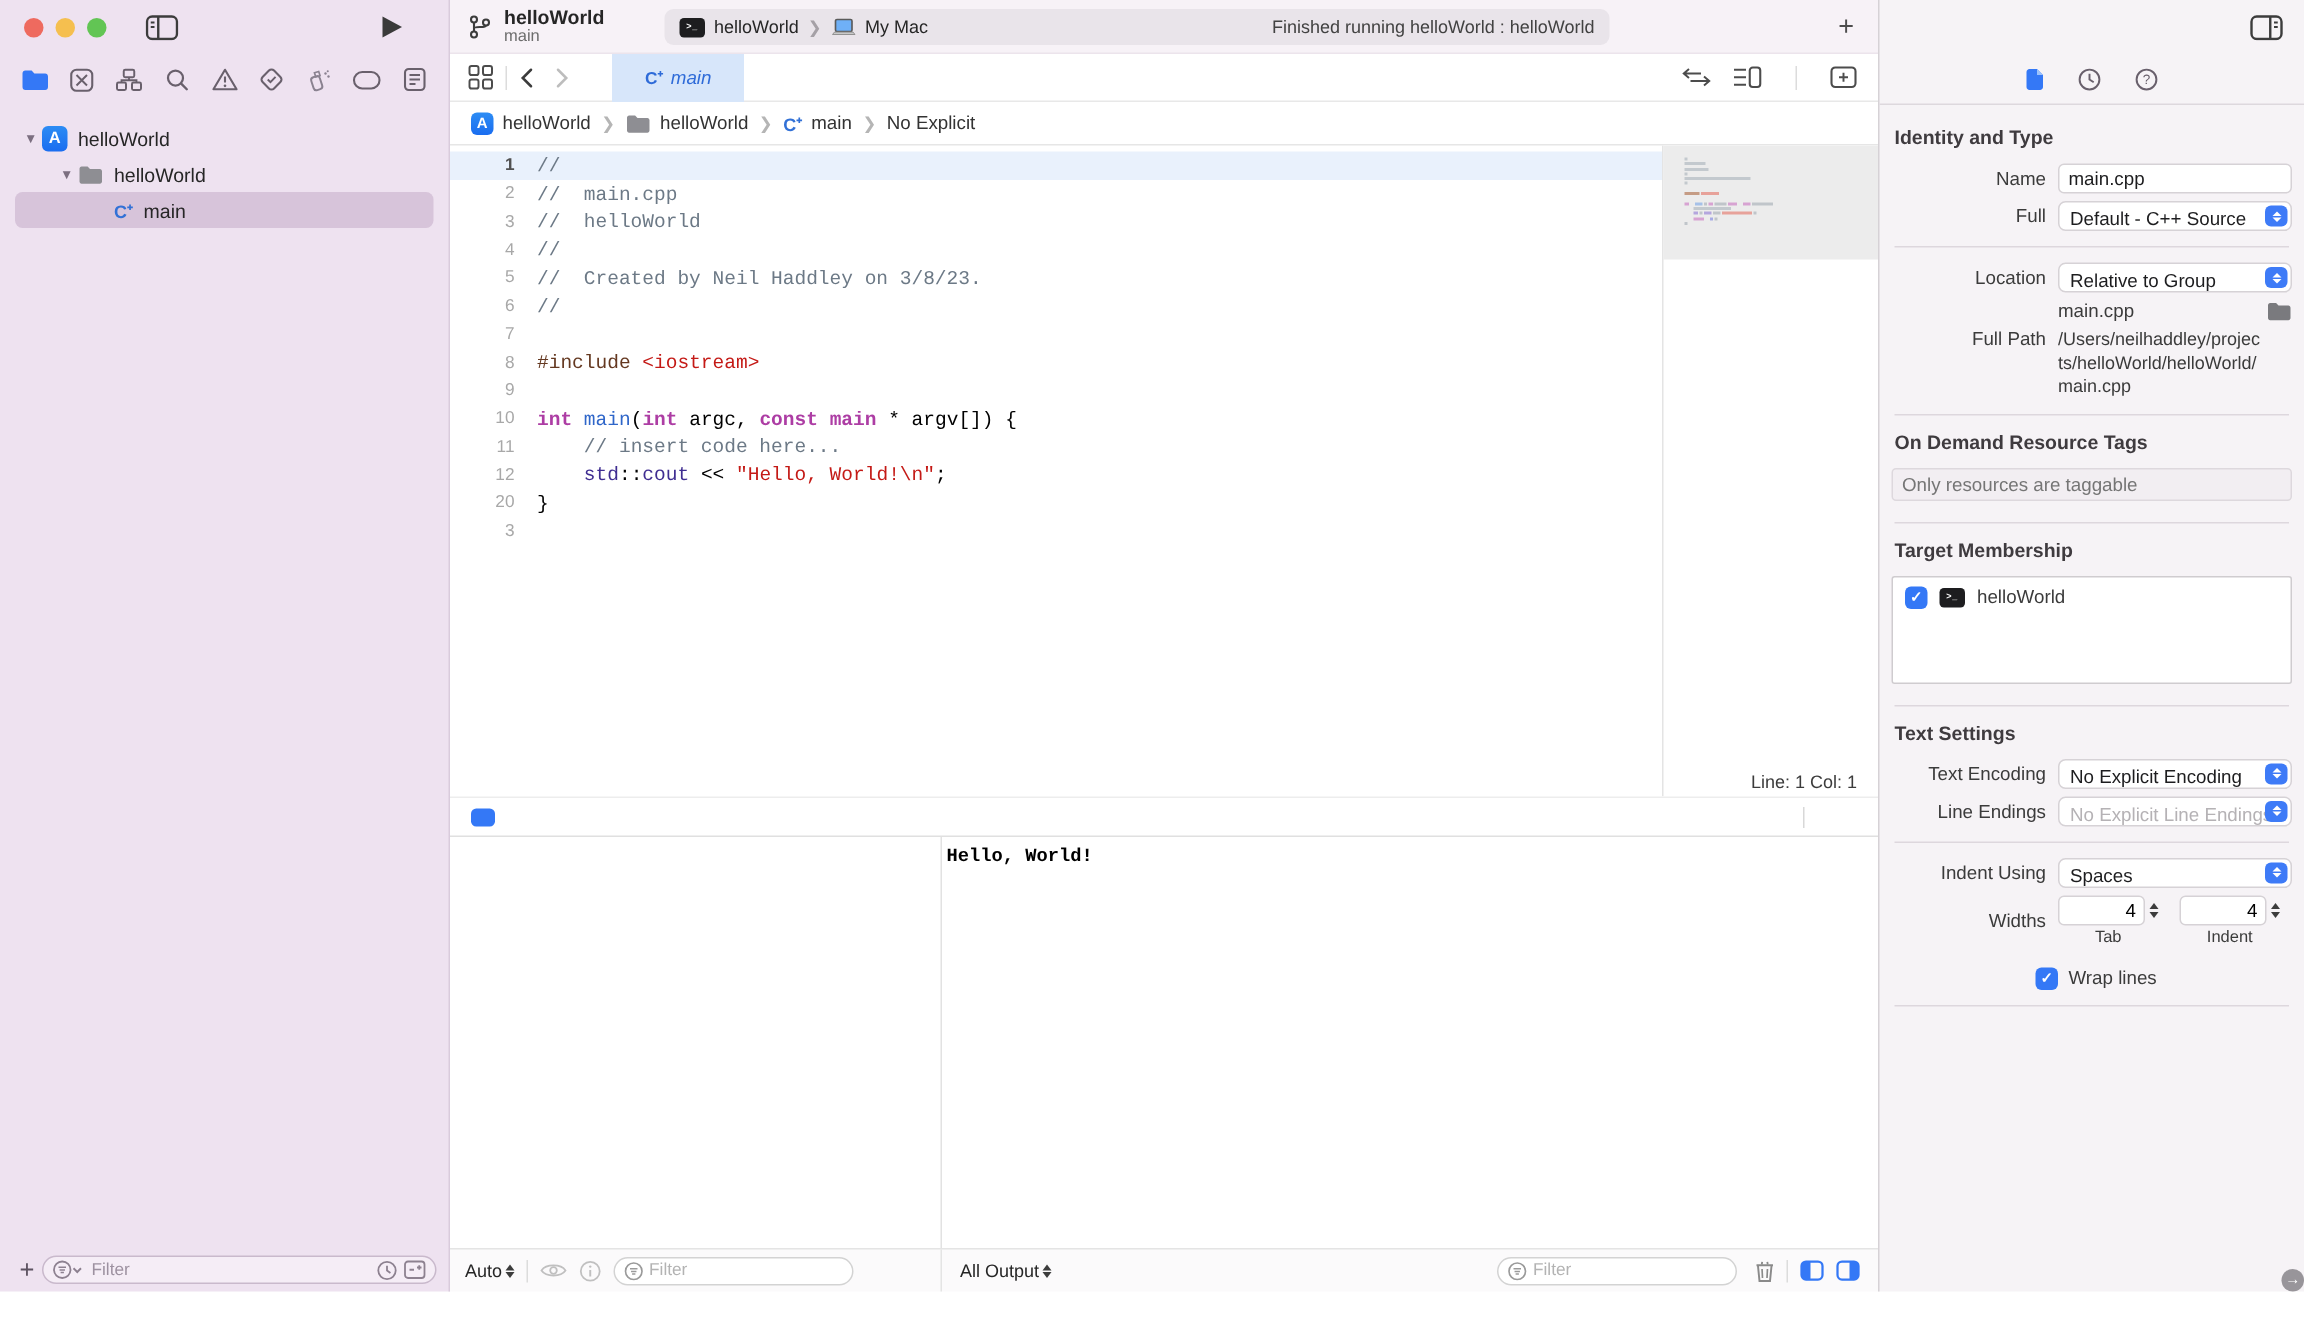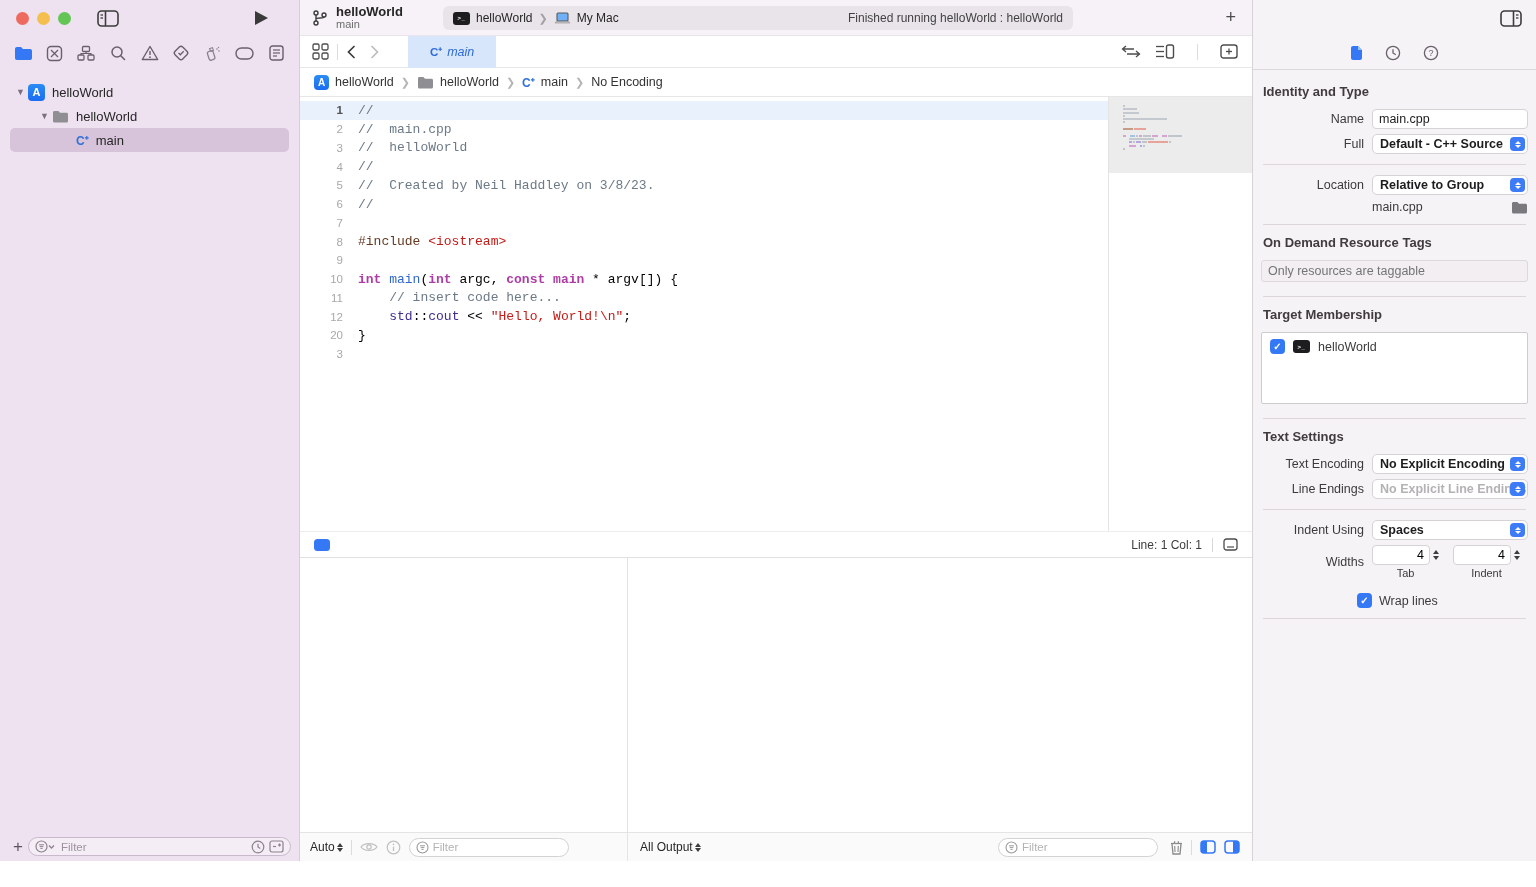--- a/index.html
+++ b/index.html
@@ -63,21 +63,21 @@
   .tok-k { color:#ad3da4; font-weight:bold; } .tok-f { color:#2f66c9; }
   .tok-t { color:#3f2d91; } .tok-m { color:#3f2d91; } .tok-num { color:#272ad8; } .tok-p { color:#000; }
   .minimap { width:144px; border-left:1px solid #e4e4e4; position:relative; background:#fff; }
   .mm-visible { position:absolute; top:0; left:0; right:0; height:76px; background:#ececec; }
   .mm-code { position:absolute; top:8px; left:14px; }
   .mm-line { height:3.3px; white-space:nowrap; }
   .mm-seg { display:inline-block; height:2px; margin-right:1px; vertical-align:top; }
 
   .editor-status { position:absolute; top:531px; left:0; right:0; height:27px; background:#fff; border-top:1px solid #ededed; border-bottom:1px solid #e0e0e0; display:flex; align-items:center; padding:0 14px; }
   .blue-chip { width:16px; height:12px; background:#3478f6; border-radius:3.5px; }
-  .es-right { margin-left:auto; display:flex; align-items:center; gap:10px; font-size:12px; color:#3c3c3c; }
+  .es-right { margin-left:auto; display:flex; align-items:center; gap:10px; font-size:12px; color:#3c3c3c;flex-direction:column; }
   .es-sep { width:1px; height:14px; background:#d8d8d8; }
 
   .debug { position:absolute; top:558px; left:0; right:0; height:300px; background:#fff; display:flex; }
   .vars-pane { width:328px; border-right:1px solid #e2e2e2; }
   .console-pane { flex:1; padding:5px 0 0 3px; font-family:"Liberation Mono",monospace; font-size:12.5px; font-weight:bold; color:#000; line-height:17px; white-space:pre; }
   .cursor { display:inline-block; width:1.5px; height:13px; background:#000; vertical-align:-2px; }
 
   .debug-bar { position:absolute; bottom:0; left:0; right:0; height:29px; background:#fbfafb; border-top:1px solid #e4e4e4; display:flex; align-items:center; font-size:12px; color:#262626; }
   .db-left { width:328px; display:flex; align-items:center; padding:0 10px; gap:8px; border-right:1px solid #e4e4e4; height:100%; }
   .db-right { flex:1; display:flex; align-items:center; padding:0 12px; gap:8px; }
@@ -94,21 +94,21 @@
   #inspector { left:1252px; width:284px; background:#f6f3f6; border-left:1px solid #d6d2d6; font-size:12.5px; color:#3b3b3b; }
   .insp-top { height:36px; display:flex; align-items:center; justify-content:flex-end; padding-right:14px; }
   .insp-tabs { height:34px; border-bottom:1px solid #ddd8dd; display:flex; align-items:center; justify-content:center; gap:22px; }
   .insp-content { padding:10px 8px 0 8px; }
   .sec-h { font-weight:bold; font-size:13px; color:#3f3b3f; margin:4px 0 10px 2px; }
   .hr { height:1px; background:#ddd7dd; margin:10px 2px; }
   .frow { display:flex; align-items:center; margin-bottom:5px; }
   .flabel { width:88px; text-align:right; padding-right:8px; flex:0 0 88px; color:#3b3b3b;margin-left:23px; }
   .fctl { flex:1; display:flex; align-items:center; }
   .tfield { width:100%; height:20px; border:1px solid #d6d2d6; border-radius:4px; background:#fff; font-size:12.5px; padding:0 6px; outline:none; color:#1d1d1f; font-family:"Liberation Sans",sans-serif; }
-  .dropdown { width:100%; height:20px; border:1px solid #d6d2d6; border-radius:5px; background:#fff; display:flex; align-items:center; padding-left:7px; position:relative; color:#1d1d1f;font-weight:bold; }
+  .dropdown { width:100%; height:20px; border:1px solid #d6d2d6; border-radius:5px; background:#fff; display:flex; align-items:flex-end; padding-left:7px; position:relative; color:#1d1d1f; }
   .dropdown.disabled { color:#b5b2b5; }
   .stepper { position:absolute; right:2px; top:2px; width:15px; height:14px; background:#3e7bf7; border-radius:4px; display:flex; flex-direction:column; align-items:center; justify-content:center; gap:1px; }
   .stepper i { width:0; height:0; border-left:3px solid transparent; border-right:3px solid transparent; }
   .stepper .u { border-bottom:3.5px solid #fff; } .stepper .d2 { border-top:3.5px solid #fff; }
   .pathtext { font-size:12px; line-height:15.5px; word-break:break-all; padding-right:18px; position:relative; }
   .goarrow { position:absolute; right:0; bottom:0; width:15px; height:15px; border-radius:50%; background:#98959a; color:#fff; font-size:10px; display:flex; align-items:center; justify-content:center; }
   .odr-field { width:100%; height:22px; border:1px solid #ddd8dd; border-radius:3px; background:#f2eef2; font-size:12.5px; color:#b5b2b5; padding:0 6px; outline:none; }
   .tm-box { border:1px solid #cfcccf; background:#fff; height:72px; border-radius:2px; padding:6px 8px; }
   .tm-row { display:flex; align-items:center; gap:8px; }
   .cbx { width:15px; height:15px; background:#3478f6; border-radius:4px; color:#fff; font-size:10px; display:flex; align-items:center; justify-content:center; font-weight:bold; }
@@ -359,21 +359,21 @@
         </svg>
         <span>helloWorld</span>
       </span>
       <span class="jsep">❯</span>
       <span class="j-item">
         <span class="cppbadge">C⁺</span>
         <span>main</span>
       </span>
       <span class="jsep">❯</span>
       <span class="j-item">
-        <span>No Encoding</span>
+        <span>No Explicit</span>
       </span>
     </div>
 
   <div class="editor">
     <div class="code-area" id="code">
         <div class="code-line hl"><span class="ln cur">1</span><span class="ct"><span class="tok-c">//</span></span></div>
         <div class="code-line"><span class="ln">2</span><span class="ct"><span class="tok-c">//  main.cpp</span></span></div>
         <div class="code-line"><span class="ln">3</span><span class="ct"><span class="tok-c">//  helloWorld</span></span></div>
         <div class="code-line"><span class="ln">4</span><span class="ct"><span class="tok-c">//</span></span></div>
         <div class="code-line"><span class="ln">5</span><span class="ct"><span class="tok-c">//  Created by Neil Haddley on 3/8/23.</span></span></div>
@@ -418,21 +418,21 @@
           <svg width="15" height="13" viewBox="0 0 15 13">
             <rect x="1" y="1" width="13" height="11" rx="2.5" fill="none" stroke="#4c4c4c" stroke-width="1.3"></rect>
             <line x1="4" y1="9" x2="11" y2="9" stroke="#4c4c4c" stroke-width="1.2"></line>
           </svg>
         </span>
     </div>
   </div>
 
   <div class="debug">
     <div class="vars-pane"></div>
-    <div class="console-pane" id="console"></div>
+    <div class="console-pane" id="console"><div>Hello, World!</div></div>
   </div>
 
   <div class="debug-bar">
     <div class="db-left">
       <span style="display:flex;align-items:center">
         <span>Auto</span>
         <span class="updown">
             <i class="u"></i>
             <i class="d2"></i>
           </span>
@@ -581,20 +581,27 @@
       <span class="flabel"></span>
       <span class="fctl" style="justify-content:space-between">
         <span>main.cpp</span>
         <span>
             <svg width="17" height="13" viewBox="0 0 17 13">
               <path d="M1 2.5 C1 1.7 1.6 1 2.4 1 h4 l1.6 1.7 h6.6 c.8 0 1.4.7 1.4 1.5 V11 c0 .8-.6 1.5-1.4 1.5 H2.4 C1.6 12.5 1 11.8 1 11 Z" fill="#7a7a7e"></path>
             </svg>
           </span>
       </span>
     </div>
+    <div class="frow" style="align-items:flex-start">
+      <span class="flabel">Full Path</span>
+      <span class="fctl">
+          <span class="pathtext">/Users/neilhaddley/projects/helloWorld/helloWorld/main.cpp</span>
+          <span class="goarrow" style="align-self:flex-end">→</span>
+        </span>
+    </div>
 
     <div class="hr"></div>
 
     <div class="sec-h">On Demand Resource Tags</div>
     <input class="odr-field" disabled="" placeholder="Only resources are taggable" style="">
 
     <div class="hr" style="margin-top:14px"></div>
 
     <div class="sec-h">Target Membership</div>
     <div class="tm-box">

